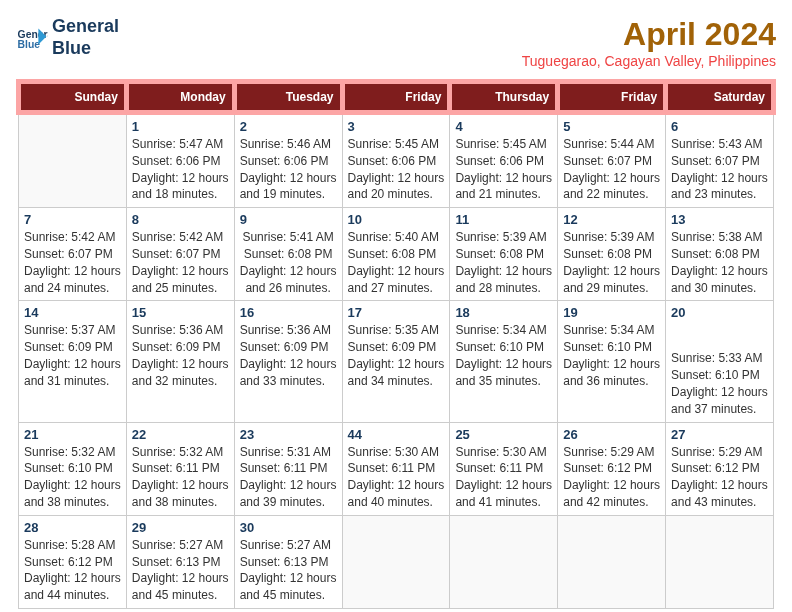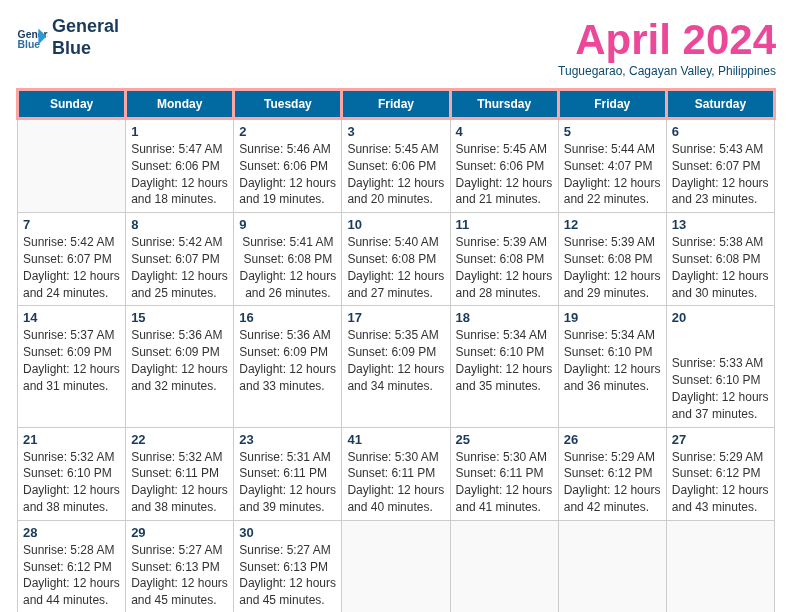--- a/index.html
+++ b/index.html
@@ -28,41 +28,41 @@
     }
     .logo-icon {
       width: 32px;
       height: 32px;
       margin-right: 4px;
     }
     .title-block {
       text-align: right;
     }
     .month-title {
-      font-size: 42px;
+      font-size: 32px;
       font-weight: bold;
-      color: #ec4899;
+      color: #a16207;
     }
     .location-title {
-      font-size: 12px;
-      color: #0c4a6e;
+      font-size: 14px;
+      color: #ef4444;
     }
     table {
       width: 100%;
       border-collapse: collapse;
       font-size: 11px;
     }
     th {
-      background-color: #0369a1;
+      background-color: #7f1d1d;
       color: #fff;
-      text-align: center;
+      text-align: right;
       padding: 6px 6px;
       font-size: 12px;
       font-weight: bold;
-      border: 3px solid #fca5a5;
+      border: 5px solid #fca5a5;
     }
     td {
       border: 1px solid #ccc;
       vertical-align: top;
       padding: 4px 5px;
       width: 14.28%;
       min-height: 70px;
     }
     .day-number {
       font-weight: bold;
@@ -143,21 +143,21 @@
         <td>
           <span class="day-number">4</span>
           <div class="day-info" style="white-space: pre-line;">Sunrise: 5:45 AM
 Sunset: 6:06 PM
 Daylight: 12 hours
 and 21 minutes.</div>
         </td>
         <td>
           <span class="day-number">5</span>
           <div class="day-info" style="white-space: pre-line;">Sunrise: 5:44 AM
-Sunset: 4:07 PM
+Sunset: 6:07 PM
 Daylight: 12 hours
 and 22 minutes.</div>
         </td>
         <td>
           <span class="day-number">6</span>
           <div class="day-info" style="white-space: pre-line;">Sunrise: 5:43 AM
 Sunset: 6:07 PM
 Daylight: 12 hours
 and 23 minutes.</div>
         </td>
@@ -280,21 +280,21 @@
 and 38 minutes.</div>
         </td>
         <td>
           <span class="day-number">23</span>
           <div class="day-info" style="white-space: pre-line;">Sunrise: 5:31 AM
 Sunset: 6:11 PM
 Daylight: 12 hours
 and 39 minutes.</div>
         </td>
         <td>
-          <span class="day-number">41</span>
+          <span class="day-number">44</span>
           <div class="day-info" style="white-space: pre-line;">Sunrise: 5:30 AM
 Sunset: 6:11 PM
 Daylight: 12 hours
 and 40 minutes.</div>
         </td>
         <td>
           <span class="day-number">25</span>
           <div class="day-info" style="white-space: pre-line;">Sunrise: 5:30 AM
 Sunset: 6:11 PM
 Daylight: 12 hours

